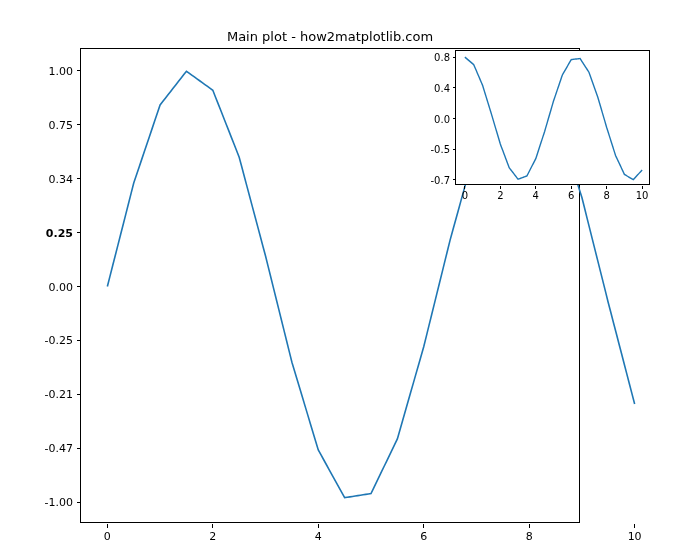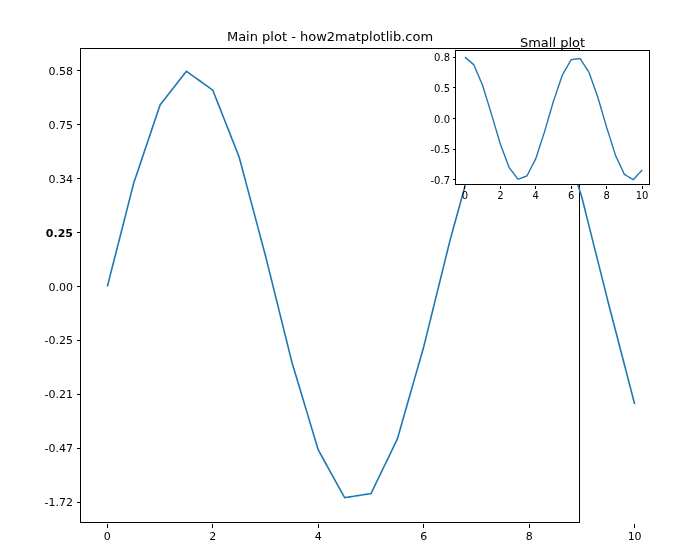--- a/index.html
+++ b/index.html
@@ -68,41 +68,40 @@
       <div class="tick-label x" style="left: 131.818px; top: 481px;">2</div>
       <div class="tick-mark" style="left: 236.773px; top: 475px; width: 1px; height: 4px;"></div>
       <div class="tick-label x" style="left: 237.273px; top: 481px;">4</div>
       <div class="tick-mark" style="left: 342.227px; top: 475px; width: 1px; height: 4px;"></div>
       <div class="tick-label x" style="left: 342.727px; top: 481px;">6</div>
       <div class="tick-mark" style="left: 447.682px; top: 475px; width: 1px; height: 4px;"></div>
       <div class="tick-label x" style="left: 448.182px; top: 481px;">8</div>
       <div class="tick-mark" style="left: 553.136px; top: 475px; width: 1px; height: 4px;"></div>
       <div class="tick-label x" style="left: 553.636px; top: 481px;">10</div>
       <div class="tick-mark" style="left: -4px; top: 452.909px; width: 4px; height: 1px;"></div>
-      <div class="tick-label y" style="left: -8px; top: 453.409px;">-1.72</div>
+      <div class="tick-label y" style="left: -8px; top: 453.409px;">-1.00</div>
       <div class="tick-mark" style="left: -4px; top: 398.932px; width: 4px; height: 1px;"></div>
       <div class="tick-label y" style="left: -8px; top: 399.432px;">-0.47</div>
       <div class="tick-mark" style="left: -4px; top: 344.955px; width: 4px; height: 1px;"></div>
       <div class="tick-label y" style="left: -8px; top: 345.455px;">-0.21</div>
       <div class="tick-mark" style="left: -4px; top: 290.977px; width: 4px; height: 1px;"></div>
       <div class="tick-label y" style="left: -8px; top: 291.477px;">-0.25</div>
       <div class="tick-mark" style="left: -4px; top: 237px; width: 4px; height: 1px;"></div>
       <div class="tick-label y" style="left: -8px; top: 237.5px;">0.00</div>
       <div class="tick-mark" style="left: -4px; top: 183.023px; width: 4px; height: 1px;"></div>
       <div class="tick-label y" style="left: -8px; top: 183.523px; font-weight: bold;">0.25</div>
       <div class="tick-mark" style="left: -4px; top: 129.045px; width: 4px; height: 1px;"></div>
       <div class="tick-label y" style="left: -8px; top: 129.545px;">0.34</div>
       <div class="tick-mark" style="left: -4px; top: 75.0682px; width: 4px; height: 1px;"></div>
       <div class="tick-label y" style="left: -8px; top: 75.5682px;">0.75</div>
       <div class="tick-mark" style="left: -4px; top: 21.0909px; width: 4px; height: 1px;"></div>
-      <div class="tick-label y" style="left: -8px; top: 21.5909px;">0.58</div>
+      <div class="tick-label y" style="left: -8px; top: 21.5909px;">1.00</div>
     </div>
 
   <div class="axes small" id="ax-inset" style="left: 455px; top: 50px; width: 195px; height: 135px; background: rgb(255, 255, 255);">
-    <div class="title" id="title-inset" style="top: -16px; left: 0px;">Small plot</div>
     <svg class="curve" id="svg-inset" width="195" height="135">
         <path d="M8.86 6.14 L9.75 6.89 L10.64 7.63 L11.52 8.38 L12.41 9.13 L13.30 9.88 L14.18 10.63 L15.07 11.38 L15.95 12.13 L16.84 12.87 L17.73 13.62 L18.61 15.70 L19.50 17.77 L20.39 19.84 L21.27 21.92 L22.16 23.99 L23.05 26.07 L23.93 28.14 L24.82 30.22 L25.70 32.29 L26.59 34.36 L27.48 37.24 L28.36 40.12 L29.25 43.00 L30.14 45.88 L31.02 48.75 L31.91 51.63 L32.80 54.51 L33.68 57.39 L34.57 60.27 L35.45 63.14 L36.34 66.13 L37.23 69.12 L38.11 72.11 L39.00 75.10 L39.89 78.09 L40.77 81.07 L41.66 84.06 L42.55 87.05 L43.43 90.04 L44.32 93.03 L45.20 95.39 L46.09 97.75 L46.98 100.11 L47.86 102.48 L48.75 104.84 L49.64 107.20 L50.52 109.56 L51.41 111.93 L52.30 114.29 L53.18 116.65 L54.07 117.81 L54.95 118.97 L55.84 120.13 L56.73 121.29 L57.61 122.45 L58.50 123.61 L59.39 124.77 L60.27 125.93 L61.16 127.09 L62.05 128.25 L62.93 127.92 L63.82 127.59 L64.70 127.26 L65.59 126.92 L66.48 126.59 L67.36 126.26 L68.25 125.93 L69.14 125.60 L70.02 125.27 L70.91 124.94 L71.80 123.21 L72.68 121.48 L73.57 119.75 L74.45 118.01 L75.34 116.28 L76.23 114.55 L77.11 112.82 L78.00 111.09 L78.89 109.36 L79.77 107.63 L80.66 104.91 L81.55 102.20 L82.43 99.48 L83.32 96.76 L84.20 94.04 L85.09 91.32 L85.98 88.60 L86.86 85.88 L87.75 83.17 L88.64 80.45 L89.52 77.41 L90.41 74.37 L91.30 71.34 L92.18 68.30 L93.07 65.26 L93.95 62.22 L94.84 59.19 L95.73 56.15 L96.61 53.11 L97.50 50.07 L98.39 47.46 L99.27 44.86 L100.16 42.25 L101.05 39.64 L101.93 37.03 L102.82 34.43 L103.70 31.82 L104.59 29.21 L105.48 26.60 L106.36 23.99 L107.25 22.45 L108.14 20.91 L109.02 19.37 L109.91 17.83 L110.80 16.29 L111.68 14.75 L112.57 13.21 L113.45 11.67 L114.34 10.13 L115.23 8.59 L116.11 8.49 L117.00 8.38 L117.89 8.28 L118.77 8.17 L119.66 8.07 L120.55 7.97 L121.43 7.86 L122.32 7.76 L123.20 7.65 L124.09 7.55 L124.98 8.92 L125.86 10.28 L126.75 11.65 L127.64 13.02 L128.52 14.39 L129.41 15.76 L130.30 17.13 L131.18 18.50 L132.07 19.86 L132.95 21.23 L133.84 23.73 L134.73 26.23 L135.61 28.72 L136.50 31.22 L137.39 33.72 L138.27 36.22 L139.16 38.71 L140.05 41.21 L140.93 43.71 L141.82 46.21 L142.70 49.23 L143.59 52.26 L144.48 55.28 L145.36 58.31 L146.25 61.33 L147.14 64.36 L148.02 67.38 L148.91 70.41 L149.80 73.43 L150.68 76.46 L151.57 79.26 L152.45 82.06 L153.34 84.85 L154.23 87.65 L155.11 90.45 L156.00 93.25 L156.89 96.05 L157.77 98.84 L158.66 101.64 L159.55 104.44 L160.43 106.34 L161.32 108.23 L162.20 110.13 L163.09 112.03 L163.98 113.92 L164.86 115.82 L165.75 117.71 L166.64 119.61 L167.52 121.51 L168.41 123.40 L169.30 123.93 L170.18 124.46 L171.07 124.99 L171.95 125.51 L172.84 126.04 L173.73 126.57 L174.61 127.10 L175.50 127.62 L176.39 128.15 L177.27 128.68 L178.16 127.71 L179.05 126.74 L179.93 125.77 L180.82 124.80 L181.70 123.83 L182.59 122.86 L183.48 121.89 L184.36 120.92 L185.25 119.95 L186.14 118.98 " fill="none" stroke="#1f77b4" stroke-width="1.4"></path>
       </svg>
   <div class="tick-mark" style="left: 8.36364px; top: 135px; width: 1px; height: 3px;"></div>
       <div class="tick-label x" style="left: 8.86364px; top: 139px;">0</div>
       <div class="tick-mark" style="left: 43.8182px; top: 135px; width: 1px; height: 3px;"></div>
       <div class="tick-label x" style="left: 44.3182px; top: 139px;">2</div>
       <div class="tick-mark" style="left: 79.2727px; top: 135px; width: 1px; height: 3px;"></div>
       <div class="tick-label x" style="left: 79.7727px; top: 139px;">4</div>
       <div class="tick-mark" style="left: 114.727px; top: 135px; width: 1px; height: 3px;"></div>
@@ -111,18 +110,18 @@
       <div class="tick-label x" style="left: 150.682px; top: 139px;">8</div>
       <div class="tick-mark" style="left: 185.636px; top: 135px; width: 1px; height: 3px;"></div>
       <div class="tick-label x" style="left: 186.136px; top: 139px;">10</div>
       <div class="tick-mark" style="left: -3px; top: 128.364px; width: 3px; height: 1px;"></div>
       <div class="tick-label y" style="left: -6px; top: 128.864px;">-0.7</div>
       <div class="tick-mark" style="left: -3px; top: 97.6818px; width: 3px; height: 1px;"></div>
       <div class="tick-label y" style="left: -6px; top: 98.1818px;">-0.5</div>
       <div class="tick-mark" style="left: -3px; top: 67px; width: 3px; height: 1px;"></div>
       <div class="tick-label y" style="left: -6px; top: 67.5px;">0.0</div>
       <div class="tick-mark" style="left: -3px; top: 36.3182px; width: 3px; height: 1px;"></div>
-      <div class="tick-label y" style="left: -6px; top: 36.8182px;">0.5</div>
+      <div class="tick-label y" style="left: -6px; top: 36.8182px;">0.4</div>
       <div class="tick-mark" style="left: -3px; top: 5.63636px; width: 3px; height: 1px;"></div>
       <div class="tick-label y" style="left: -6px; top: 6.13636px;">0.8</div>
     </div>
 
 </div>
 
 </body></html>

